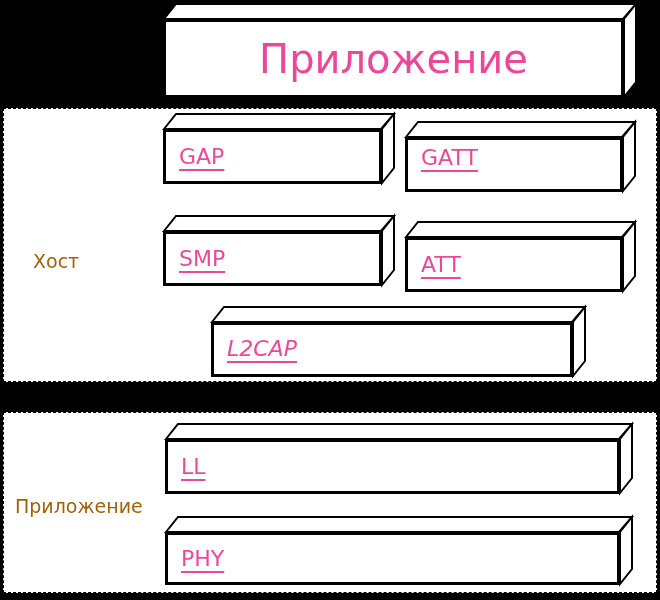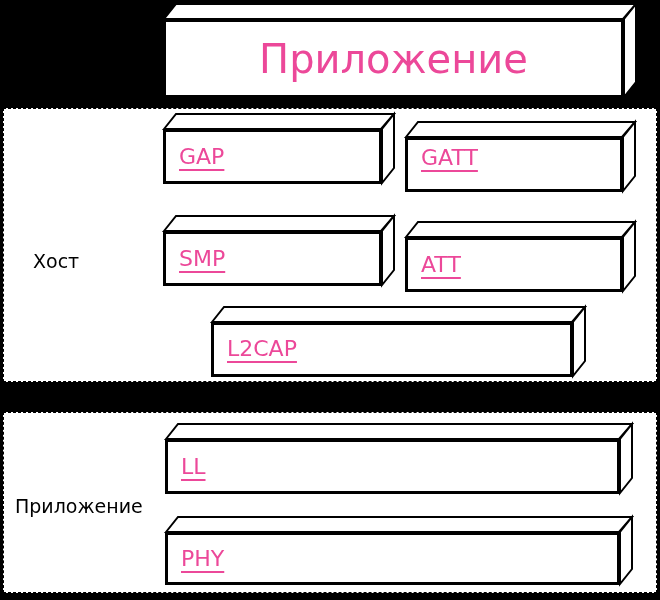--- a/index.html
+++ b/index.html
@@ -21,21 +21,21 @@
     background: #ffffff;
     border: 1px dashed #000000;
     box-sizing: border-box;
   }
   .section.host       { left: 3px; top: 108px; width: 654px; height: 274px; }
   .section.controller { left: 3px; top: 412px; width: 654px; height: 181px; }
   .section-label {
     position: absolute;
     font-size: 19px;
     line-height: 22px;
-    color: #000000;
+    color: #a16207;
     white-space: nowrap;
   }
   .section.host .section-label       { left: 29px; top: 141px; }
   .section.controller .section-label { left: 11px; top: 82px;  }
 
   .box3d { position: absolute; }
   .box-label {
     position: absolute;
     left: 16px;
     top: 16px;
@@ -103,21 +103,21 @@
 
     <div class="box3d" style="left: 401px; top: 112px; width: 260px; height: 71px;">
         <svg width="231" height="71" style="position: absolute; left: 0px; top: 0px; overflow: visible; display: block;">
           <polygon points="1,16 13,1 230,1 217,16" fill="#ffffff" stroke="#000000" stroke-width="2" stroke-linejoin="miter"></polygon>
           <polygon points="218,16 230,1 230,55 218,70" fill="#ffffff" stroke="#000000" stroke-width="2" stroke-linejoin="miter"></polygon>
           <rect x="1.5" y="17.5" width="215" height="52" fill="#ffffff" stroke="#000000" stroke-width="3"></rect>
         </svg>
       <span class="box-label">ATT</span>
     </div>
 
-    <div class="box3d" style="left: 207px; top: 197px; width: 375px; height: 68px;">
+    <div class="box3d" style="left: 207px; top: 197px; width: 375px; height: 68px; font-style: italic;">
         <svg width="375" height="71" style="position: absolute; left: 0px; top: 0px; overflow: visible; display: block;">
           <polygon points="1,16 13,1 374,1 361,16" fill="#ffffff" stroke="#000000" stroke-width="2" stroke-linejoin="miter"></polygon>
           <polygon points="362,16 374,1 374,55 362,70" fill="#ffffff" stroke="#000000" stroke-width="2" stroke-linejoin="miter"></polygon>
           <rect x="1.5" y="17.5" width="359" height="52" fill="#ffffff" stroke="#000000" stroke-width="3"></rect>
         </svg>
       <span class="box-label">L2CAP</span>
     </div>
   </div>
 
   <div class="section controller">

